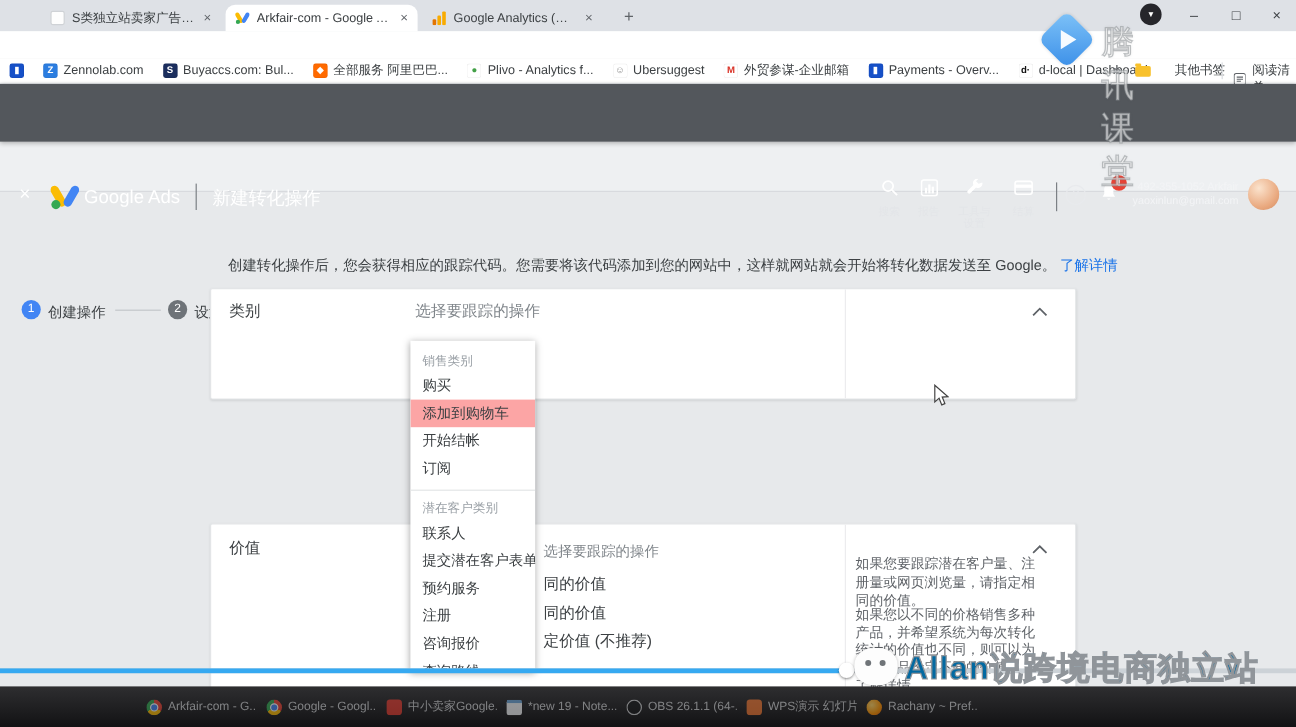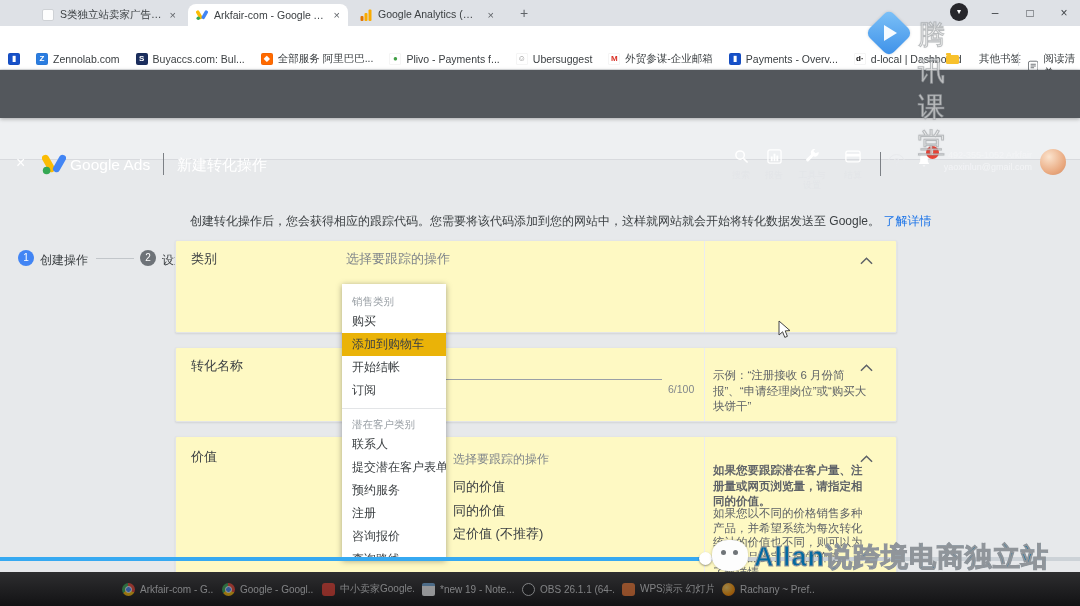--- a/index.html
+++ b/index.html
@@ -74,40 +74,40 @@
   #steps{position:absolute;left:0;top:118px;width:1080px;height:42px;background:#eef0f2;border-bottom:1px solid #d8dade;box-sizing:border-box;}
   .stepc{position:absolute;top:132px;width:16px;height:16px;border-radius:50%;color:#fff;font-size:10px;
          line-height:16px;text-align:center;}
   .stepl{position:absolute;top:134px;font-size:12px;color:#3c4043;}
   .stepline{position:absolute;top:140px;height:1px;width:38px;background:#c2c6ca;}
 
   
   #pg-title{position:absolute;left:190px;top:185px;font-size:15px;font-weight:500;color:#3c4043;}
   #pg-desc{position:absolute;left:190px;top:213px;font-size:12px;color:#3c4043;}
   .link{color:#1a73e8;}
-  .card{position:absolute;left:175px;width:722px;background:#fef9c3;border:1px solid #e3e5e7;border-radius:2px;
+  .card{position:absolute;left:175px;width:722px;background:#ffffff;border:1px solid #e3e5e7;border-radius:2px;
         box-shadow:0 1px 2px rgba(60,64,67,.12);box-sizing:border-box;overflow:hidden;}
   #card1{top:240px;height:93px;}
   #card2{top:347px;height:75px;}
   #card3{top:436px;height:140px;}
   .card-label{position:absolute;left:15px;top:9px;font-size:13px;color:#3c4043;}
   .vdiv{position:absolute;left:528px;top:0;bottom:0;width:1px;background:#ececee;}
   .help{position:absolute;left:537px;width:154px;font-size:11.5px;line-height:15.5px;color:#5f6368;}
   .chev{position:absolute;left:684px;top:10px;}
   .placeholder{position:absolute;left:170px;top:9px;font-size:13px;color:#80868b;}
   .underline{position:absolute;left:170px;top:31px;width:316px;height:1px;background:#9aa0a6;}
   .counter{position:absolute;left:492px;top:35px;font-size:10.5px;color:#80868b;}
   .vfrag{position:absolute;left:277px;font-size:13px;color:#3c4043;white-space:nowrap;}
 
   
   #dd{position:absolute;left:342px;top:284px;width:104px;height:276px;background:#fff;z-index:40;
       box-shadow:0 1px 6px rgba(0,0,0,.35);padding-top:8px;box-sizing:border-box;overflow:hidden;}
   .dd-head{height:18px;line-height:18px;padding-left:10px;font-size:10.5px;color:#9aa0a6;white-space:nowrap;}
   .dd-item{height:23px;line-height:23px;padding-left:10px;font-size:12px;color:#3c4043;white-space:nowrap;}
-  .dd-item.hl{background:#eab308;}
+  .dd-item.hl{background:#fca5a5;}
   .dd-sep{border-top:1px solid #e3e5e7;margin:6px 0;}
 
   
   #cursor{position:absolute;left:778px;top:320px;z-index:45;}
 
   
   #wm-top{position:absolute;left:0;top:0;z-index:12;pointer-events:none;}
   #wm-diamond{position:absolute;left:872px;top:16px;width:34px;height:34px;border-radius:7px;
               transform:rotate(45deg);background:linear-gradient(135deg,#7fc3f8,#3b8fe8);box-shadow:0 0 3px rgba(0,0,0,.15);}
   #wm-play{position:absolute;left:884px;top:25px;width:0;height:0;border-left:13px solid rgba(255,255,255,.95);
@@ -234,21 +234,21 @@
         <div class="bm">
           <span class="bm-ic" style="background: rgb(27, 46, 94); color: rgb(255, 255, 255);">S</span>
           <span>Buyaccs.com: Bul...</span>
         </div>
         <div class="bm">
           <span class="bm-ic" style="background: rgb(255, 106, 0); color: rgb(255, 255, 255);">◆</span>
           <span>全部服务 阿里巴巴...</span>
         </div>
         <div class="bm">
           <span class="bm-ic" style="background: rgb(255, 255, 255); color: rgb(67, 160, 71);">●</span>
-          <span>Plivo - Payments f...</span>
+          <span>Plivo - Analytics f...</span>
         </div>
         <div class="bm">
           <span class="bm-ic" style="background: rgb(255, 255, 255); color: rgb(138, 138, 138);">☺</span>
           <span>Ubersuggest</span>
         </div>
         <div class="bm">
           <span class="bm-ic" style="background: rgb(255, 255, 255); color: rgb(217, 48, 37);">M</span>
           <span>外贸参谋-企业邮箱</span>
         </div>
         <div class="bm">
@@ -353,41 +353,29 @@
     <span class="card-label">类别</span>
     <span class="placeholder">选择要跟踪的操作</span>
     <div class="vdiv"></div>
     <span class="chev">
       <svg width="13" height="8" viewBox="0 0 14 8">
           <path d="M1 7 L7 1 L13 7" fill="none" stroke="#5f6368" stroke-width="1.6"></path>
         </svg>
     </span>
   </div>
 
-  <div class="card" id="card2">
-    <span class="card-label">转化名称</span>
-    <div class="underline"></div>
-    <span class="counter">6/100</span>
-    <div class="vdiv"></div>
-    <div class="help" style="top:20px;">示例：“注册接收 6 月份简报”、“申请经理岗位”或“购买大块饼干”</div>
-    <span class="chev">
-      <svg width="13" height="8" viewBox="0 0 14 8">
-          <path d="M1 7 L7 1 L13 7" fill="none" stroke="#5f6368" stroke-width="1.6"></path>
-        </svg>
-    </span>
-  </div>
 
   <div class="card" id="card3">
     <span class="card-label" style="top:11px;">价值</span>
     <span class="vfrag" style="top:14px;font-size:12px;color:#80868b;">选择要跟踪的操作</span>
     <span class="vfrag" style="top:41px;">同的价值</span>
     <span class="vfrag" style="top:65px;">同的价值</span>
     <span class="vfrag" style="top:88px;">定价值 (不推荐)</span>
     <div class="vdiv"></div>
-    <div class="help" style="top:26px;font-weight:bold;">如果您要跟踪潜在客户量、注册量或网页浏览量，请指定相同的价值。</div>
+    <div class="help" style="top:26px;">如果您要跟踪潜在客户量、注册量或网页浏览量，请指定相同的价值。</div>
     <div class="help" style="top:69px;line-height:14.5px;">如果您以不同的价格销售多种产品，并希望系统为每次转化统计的价值也不同，则可以为每种产品设定不同的价值。</div>
     <div class="help link" style="top:128px;">了解详情</div>
     <span class="chev" style="top:12px;">
       <svg width="13" height="8" viewBox="0 0 14 8">
           <path d="M1 7 L7 1 L13 7" fill="none" stroke="#5f6368" stroke-width="1.6"></path>
         </svg>
     </span>
   </div>
 
   <div id="dd">

